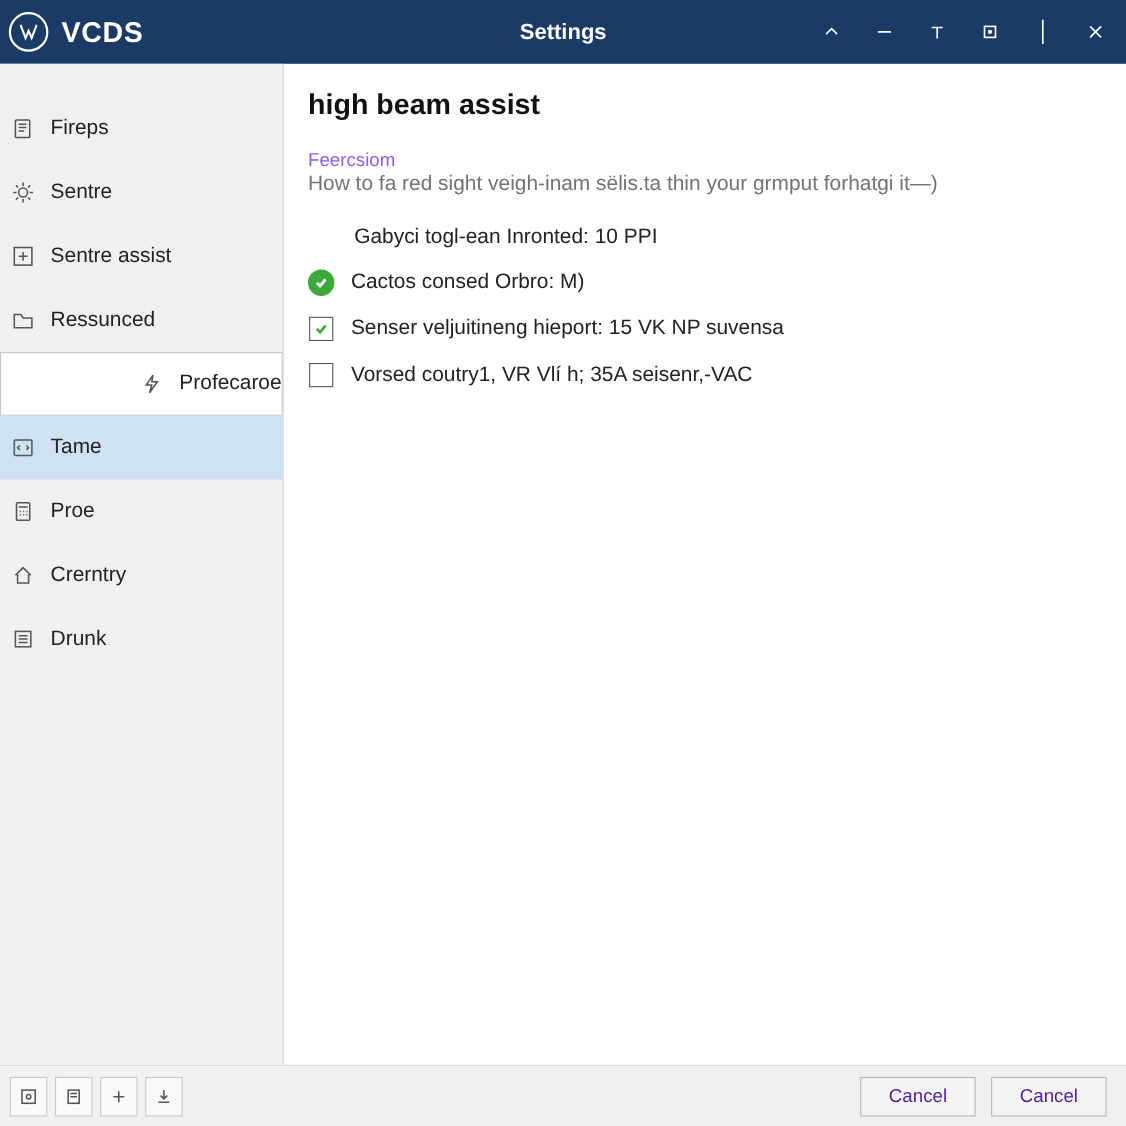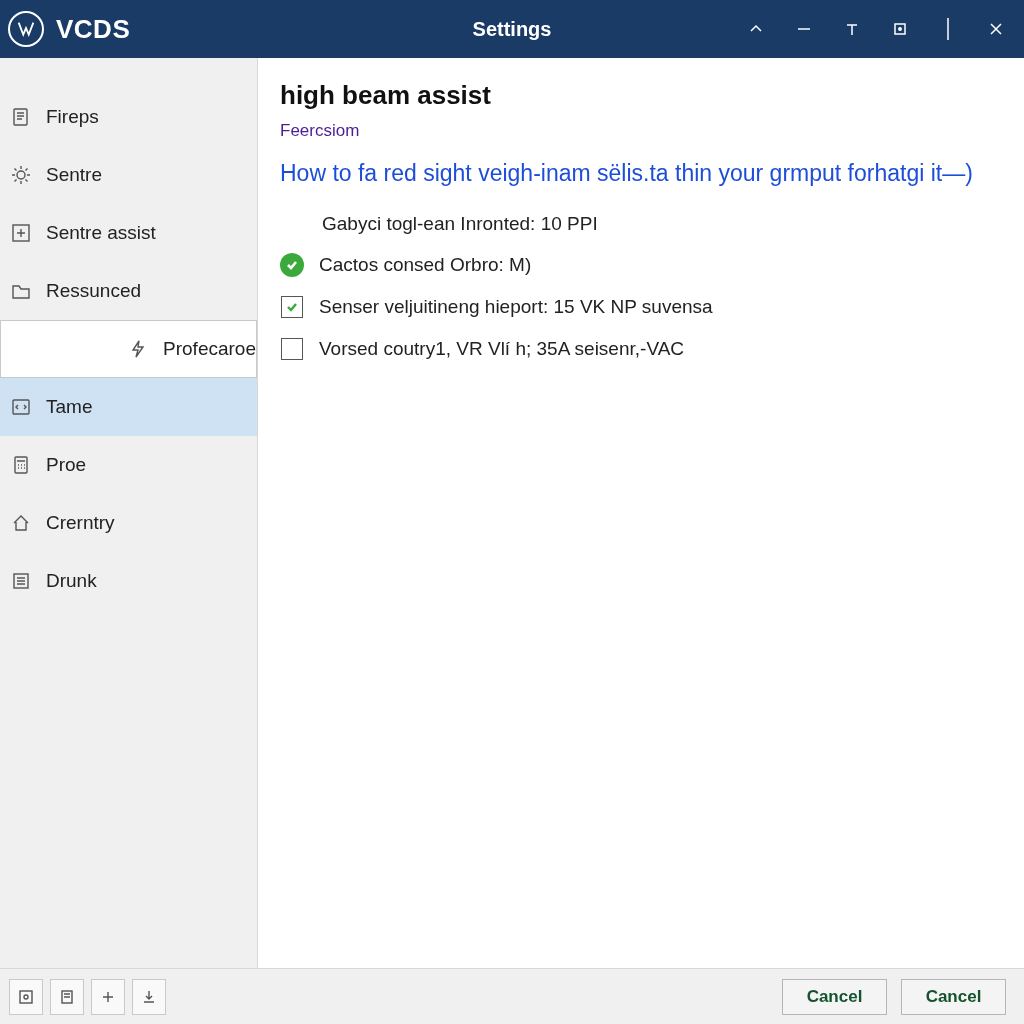--- a/index.html
+++ b/index.html
@@ -21,36 +21,36 @@
   .sidebar { width: 258px; background: #f0f0f0; border-right: 1px solid #d8d8d8; padding-top: 30px; }
   .side-item { display: flex; align-items: center; height: 58px; padding-left: 7px; font-size: 19px; color: #222; cursor: pointer; border: 1px solid transparent; }
   .side-item.selected-light { background: #fff; border: 1px solid #c9c9c9; justify-content: flex-end; }
   .side-item.selected-blue { background: #cfe2f3; }
   .side-item .icon { width: 26px; height: 26px; margin-right: 12px; display: flex; align-items: center; justify-content: center; }
   .side-item .icon svg { stroke: #555; fill: none; stroke-width: 1.4; }
   
   
   .content { flex: 1; padding: 22px 26px 0 22px; overflow: hidden; }
   .section-title { font-size: 26px; font-weight: 700; color: #111; }
-  .subtitle { font-size: 17px; color: #4c1d95; margin-top: 10px; }
-  .description { font-size: 23px; color: #1d4ed8; margin-top: 18px; line-height: 1.3; }
+  .subtitle { font-size: 17px; color: #8b5cf6; margin-top: 25px; }
+  .description { font-size: 19px; color: #737373; line-height: 1.3; }
   .setting-line { display: flex; align-items: center; margin-top: 18px; font-size: 19px; color: #222; }
   .setting-line.first { margin-top: 24px; padding-left: 42px; }
   .setting-line .cb { width: 24px; height: 24px; margin-right: 15px; display: flex; align-items: center; justify-content: center; flex-shrink: 0; }
   .cb-circle-green { width: 24px; height: 24px; border-radius: 50%; background: #3ba93b; display: flex; align-items: center; justify-content: center; }
   .cb-circle-green svg { stroke: #fff; stroke-width: 2.6; fill: none; }
   .cb-box { width: 22px; height: 22px; border: 1.6px solid #555; background: #fff; display: flex; align-items: center; justify-content: center; }
   .cb-box.checked svg { stroke: #3ba93b; stroke-width: 2.4; fill: none; }
   
   
   .footer { height: 56px; background: #f0f0f0; border-top: 1px solid #d8d8d8; display: flex; align-items: center; padding: 0 18px 0 9px; }
   .footer .toolbtn { width: 34px; height: 36px; border: 1px solid #c9c9c9; background: #f9f9f9; margin-right: 7px; display: flex; align-items: center; justify-content: center; cursor: pointer; }
   .footer .toolbtn svg { stroke: #555; fill: none; stroke-width: 1.4; }
   .footer .spacer { flex: 1; }
-  .footer .btn { width: 105px; height: 36px; border: 1px solid #b6b6b6; background: #f4f4f4; font-size: 17px; color: #14532d; margin-left: 14px; cursor: pointer; display: flex; align-items: center; justify-content: center; font-weight: bold; }
+  .footer .btn { width: 105px; height: 36px; border: 1px solid #b6b6b6; background: #f4f4f4; font-size: 17px; color: #4c1d95; margin-left: 14px; cursor: pointer; display: flex; align-items: center; justify-content: center; }
 </style>
 </head>
 <body>
 
 <div class="titlebar">
   <div class="logo">
     <svg viewBox="0 0 24 24" width="22" height="22">
         <path d="M4 5 L9 18 L12 11 L15 18 L20 5" stroke="#fff" stroke-width="2" fill="none"></path>
       </svg>
   </div>

